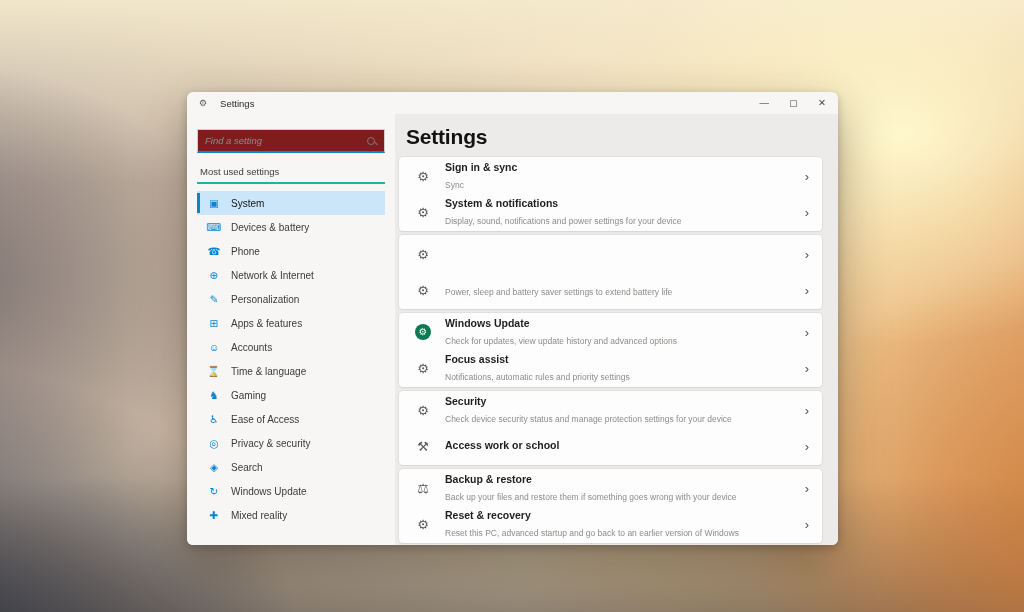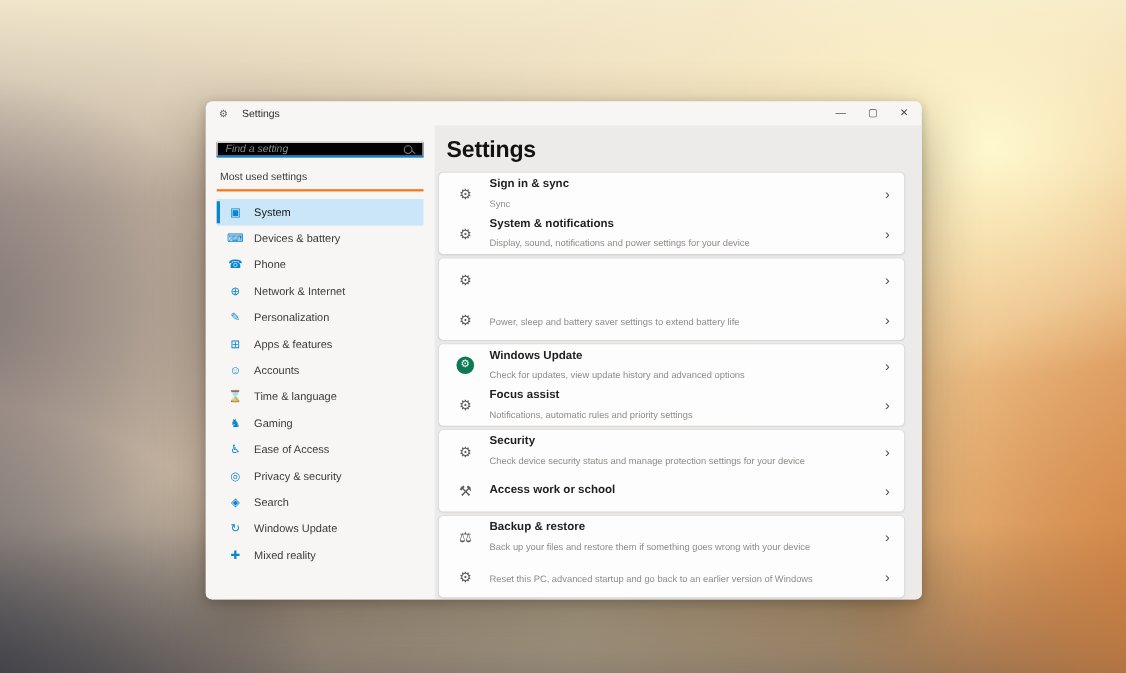--- a/index.html
+++ b/index.html
@@ -29,31 +29,31 @@
   .titlebar .appicon { font-size:9px; color:#5f5f5f; margin-right:13px; line-height:1; }
   .titlebar .apptitle { font-size:9.5px; color:#2b2b2b; }
   .titlebar .controls { margin-left:auto; display:flex; gap:20px; }
   .titlebar .controls span { font-size:9.5px; color:#4a4a4a; line-height:1; cursor:default; }
 
   .winbody { flex:1; display:flex; min-height:0; }
 
   
   .sidebar { width:208px; flex:0 0 208px; background:#f7f6f4; padding:15px 10px 0 10px; }
   .searchbox {
-    height:14px; background:#000000; border:1px solid #cfcecc; border-bottom:2px solid #0a84d0;
+    height:24px; background:#7f1d1d; border:1px solid #cfcecc; border-bottom:2px solid #0a84d0;
     display:flex; align-items:center; padding:0 7px;
   }
   .searchbox .ph { font-size:9.5px; font-style:italic; color:#8d8d8d; flex:1; }
   .mag { width:8px; height:8px; border:1.3px solid #7a7a7a; border-radius:50%; position:relative; margin-right:2px; }
   .mag::after { content:""; position:absolute; width:4px; height:1.3px; background:#7a7a7a;
     transform:rotate(45deg); right:-3.5px; bottom:-1px; }
 
   .sectionlabel {
     margin-top:13px; padding:0 2px 5px 3px; font-size:9.5px; color:#3c3c3c;
-    border-bottom:2px solid #f97316;
+    border-bottom:2px solid #14b8a6;
   }
 
   .sideitems { margin-top:7px; }
   .sideitem { height:24px; display:flex; align-items:center; padding-left:9px; position:relative; cursor:default; }
   .sideitem .sicon { width:16px; font-size:10.5px; color:#0a84d0; text-align:center; margin-right:9px; line-height:1; }
   .sideitem .slabel { font-size:10px; color:#3a3a3a; }
   .sideitem.selected { background:#cbe6f8; }
   .sideitem.selected::before { content:""; position:absolute; left:0; top:2px; bottom:2px; width:3px; background:#0a84d0; }
   .sideitem.selected .slabel { color:#141414; }
 
@@ -235,20 +235,21 @@
           <span class="ricon">⚖</span>
           <span class="rtext">
             <div class="rtitle">Backup &amp; restore</div>
             <div class="rsub">Back up your files and restore them if something goes wrong with your device</div>
           </span>
           <span class="chev">›</span>
         </div>
         <div class="row">
           <span class="ricon">⚙</span>
           <span class="rtext">
+            <div class="rtitle">Reset &amp; recovery</div>
             <div class="rsub">Reset this PC, advanced startup and go back to an earlier version of Windows</div>
           </span>
           <span class="chev">›</span>
         </div>
       </div>
 
     </div>
   </div>
 </div>
 

